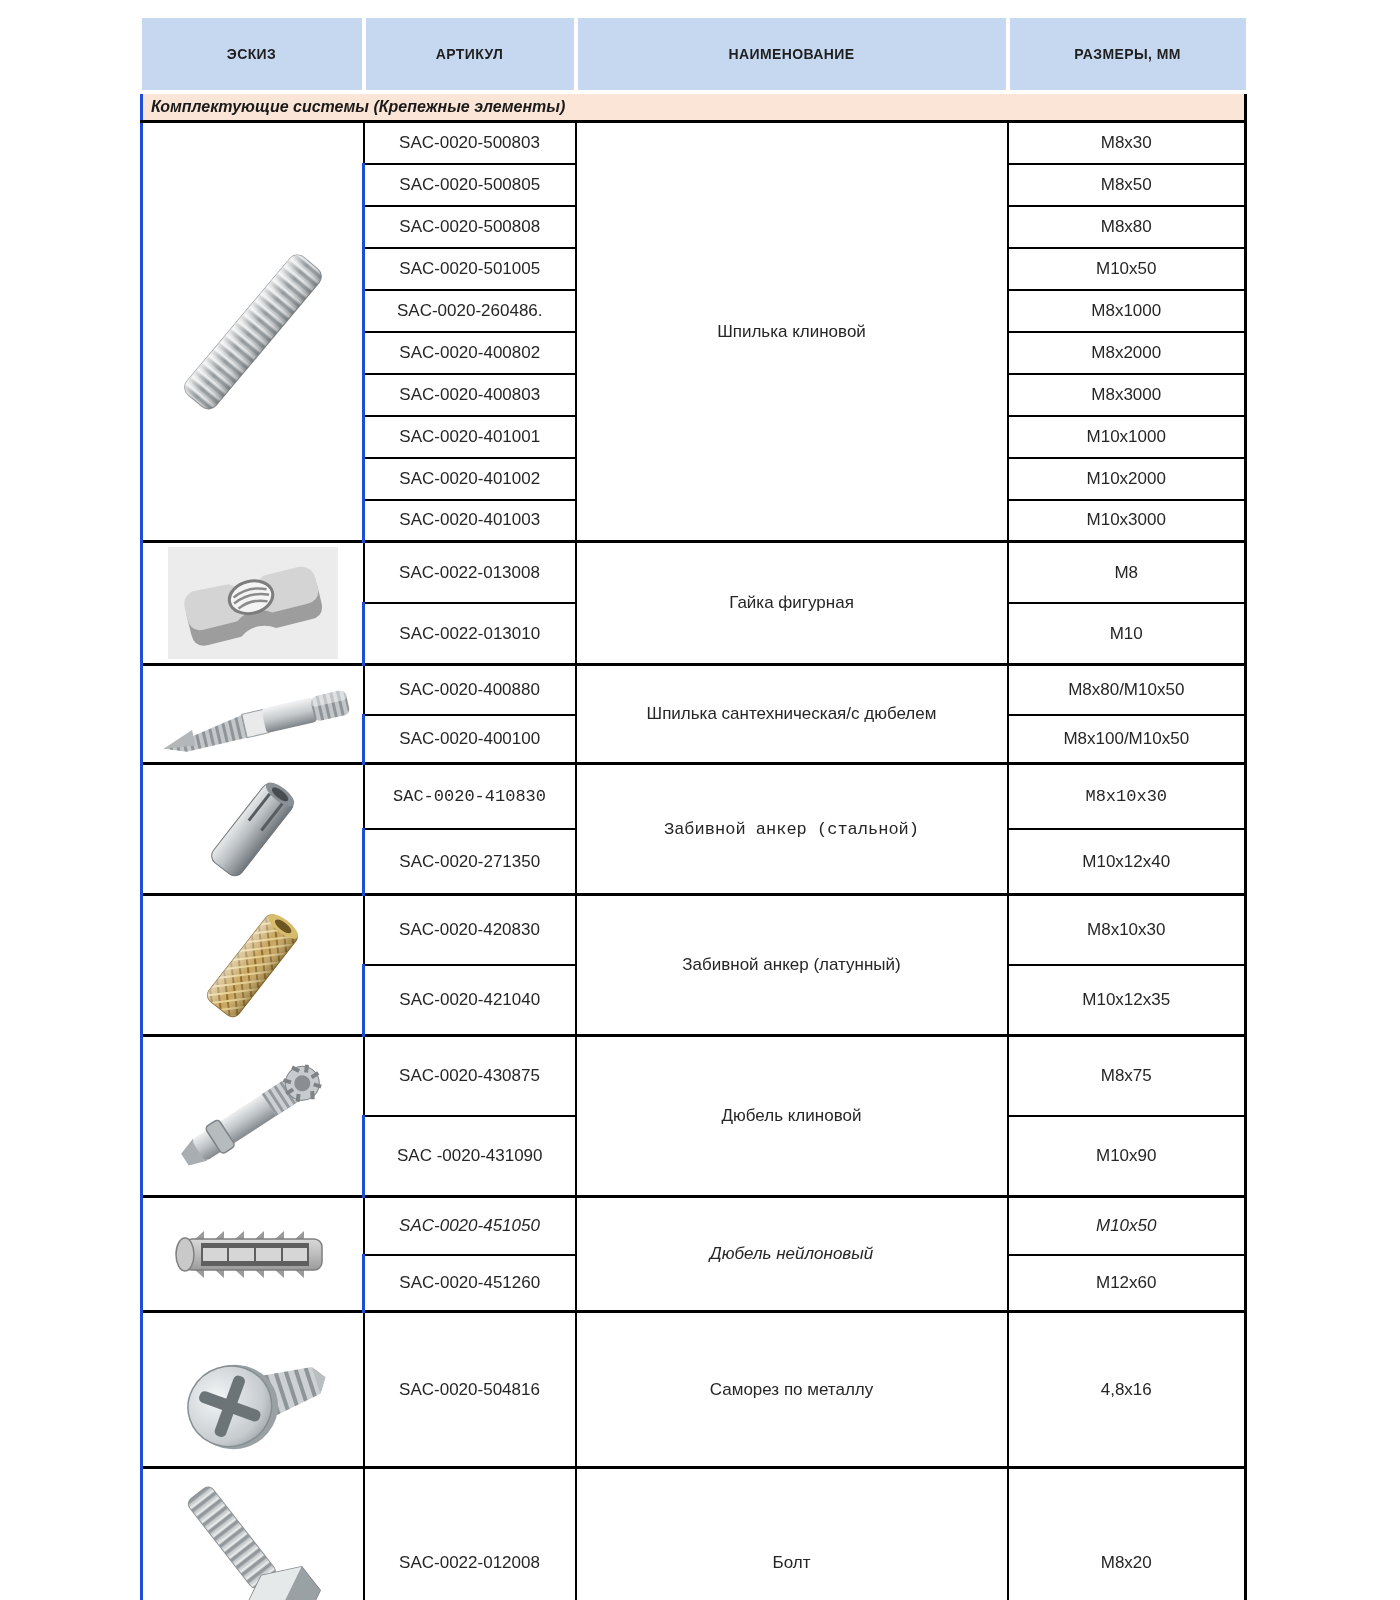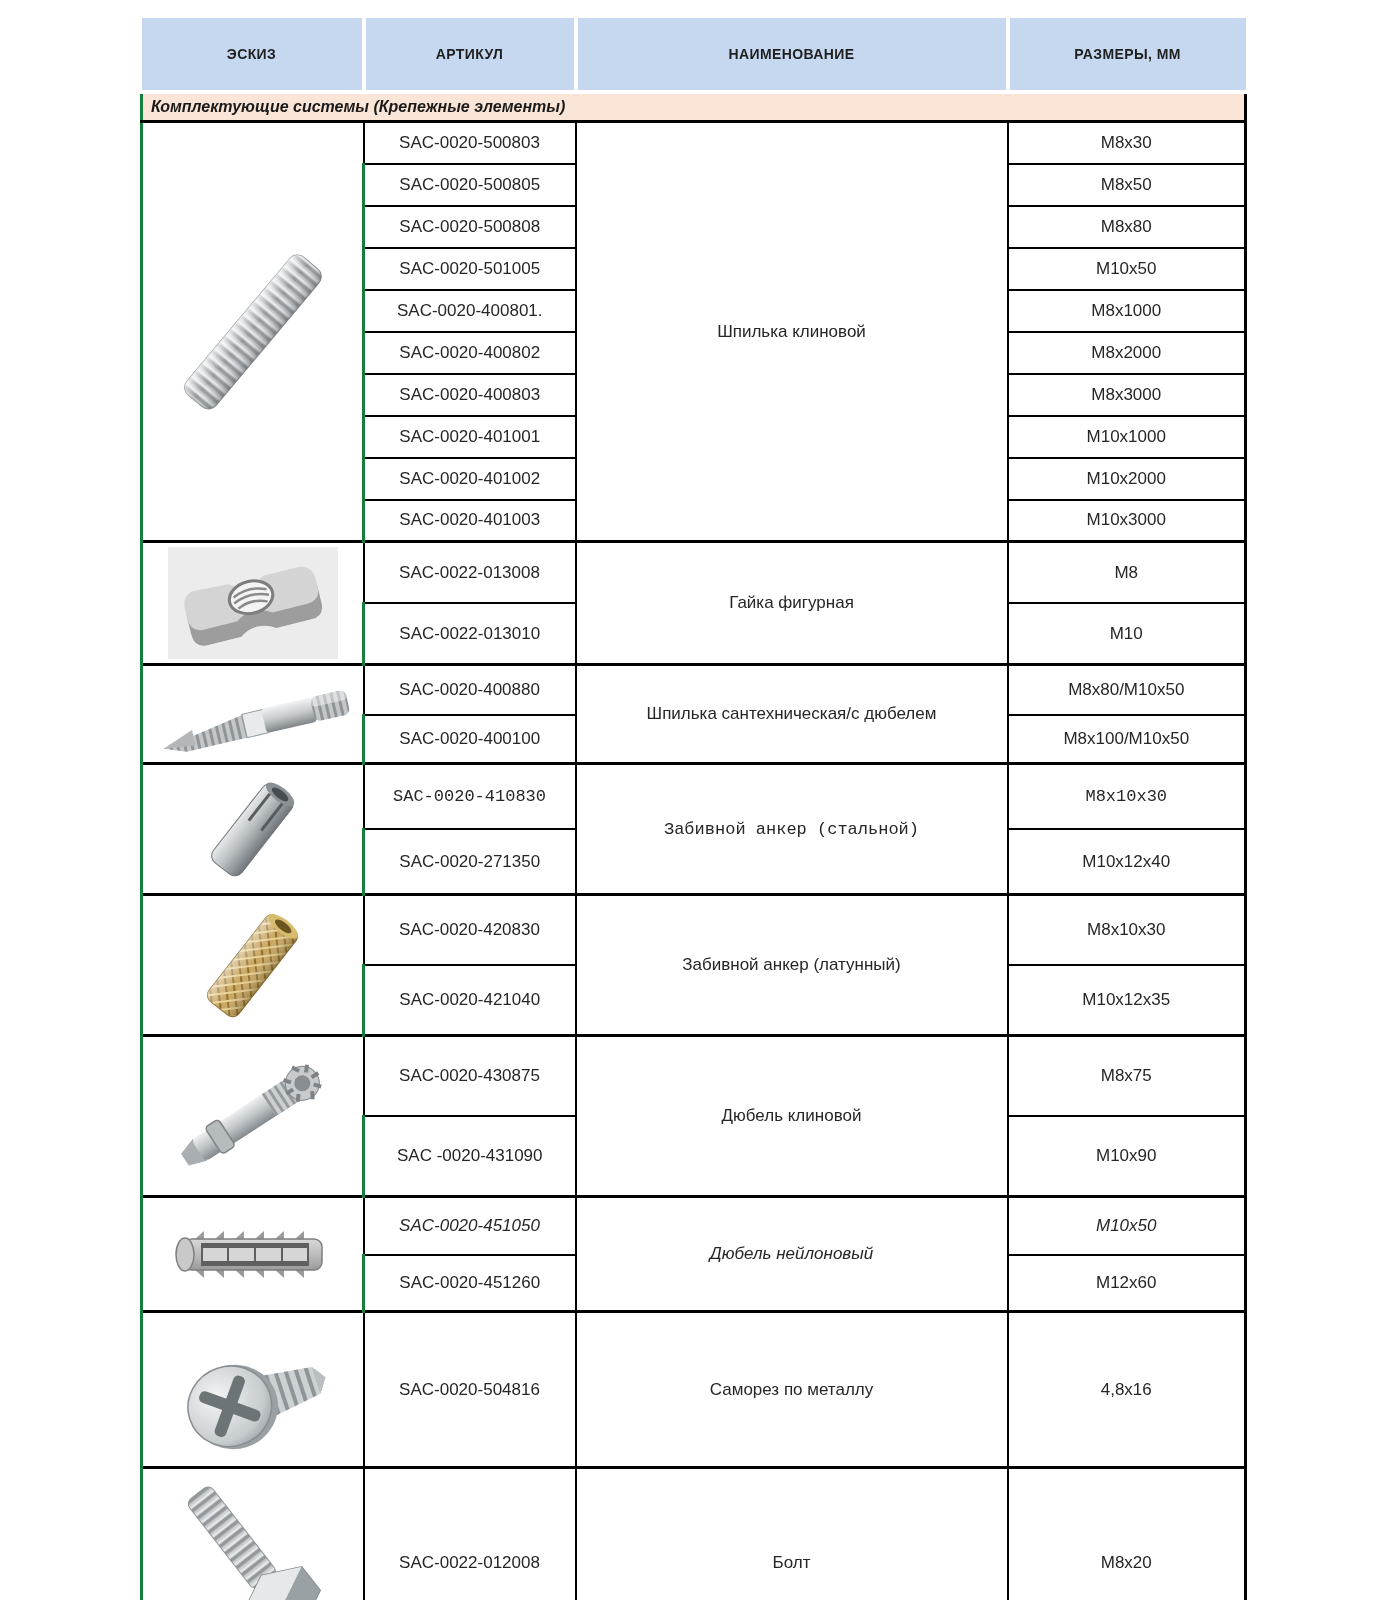--- a/index.html
+++ b/index.html
@@ -25,21 +25,21 @@
     background:#fbe5d6; border:3px solid #000000;
     font-size:16px; font-weight:bold; font-style:italic; color:#1a1a1a;
     text-align:left; padding:3px 8px; height:20px;
   }
 
   
   tbody td {
     border:2px solid #000000; text-align:center; vertical-align:middle;
     font-size:17px; color:#262626; background:#ffffff; overflow:hidden;
   }
-  tbody td:first-child { border-left:3px solid #15803d; }
+  tbody td:first-child { border-left:3px solid #1d4ed8; }
   tbody td:last-child  { border-right:3px solid #000; }
   tbody tr.group-start td { border-top:3px solid #000;margin-left:32px; }
   tbody tr:last-child td { border-bottom:3px solid #000; }
   td.img-cell { padding:4px; }
   td.img-cell svg { display:block; margin:0 auto; }
 </style>
 </head>
 <body>
 
 <div class="page">
@@ -93,21 +93,21 @@
         </tr>
         <tr style="height: 42px;">
           <td>SAC-0020-500808</td>
           <td>M8x80</td>
         </tr>
         <tr style="height: 42px;">
           <td>SAC-0020-501005</td>
           <td>M10x50</td>
         </tr>
         <tr style="height: 42px;">
-          <td>SAC-0020-400801.</td>
+          <td>SAC-0020-260486.</td>
           <td>M8x1000</td>
         </tr>
         <tr style="height: 42px;">
           <td>SAC-0020-400802</td>
           <td>M8x2000</td>
         </tr>
         <tr style="height: 42px;">
           <td>SAC-0020-400803</td>
           <td>M8x3000</td>
         </tr>

